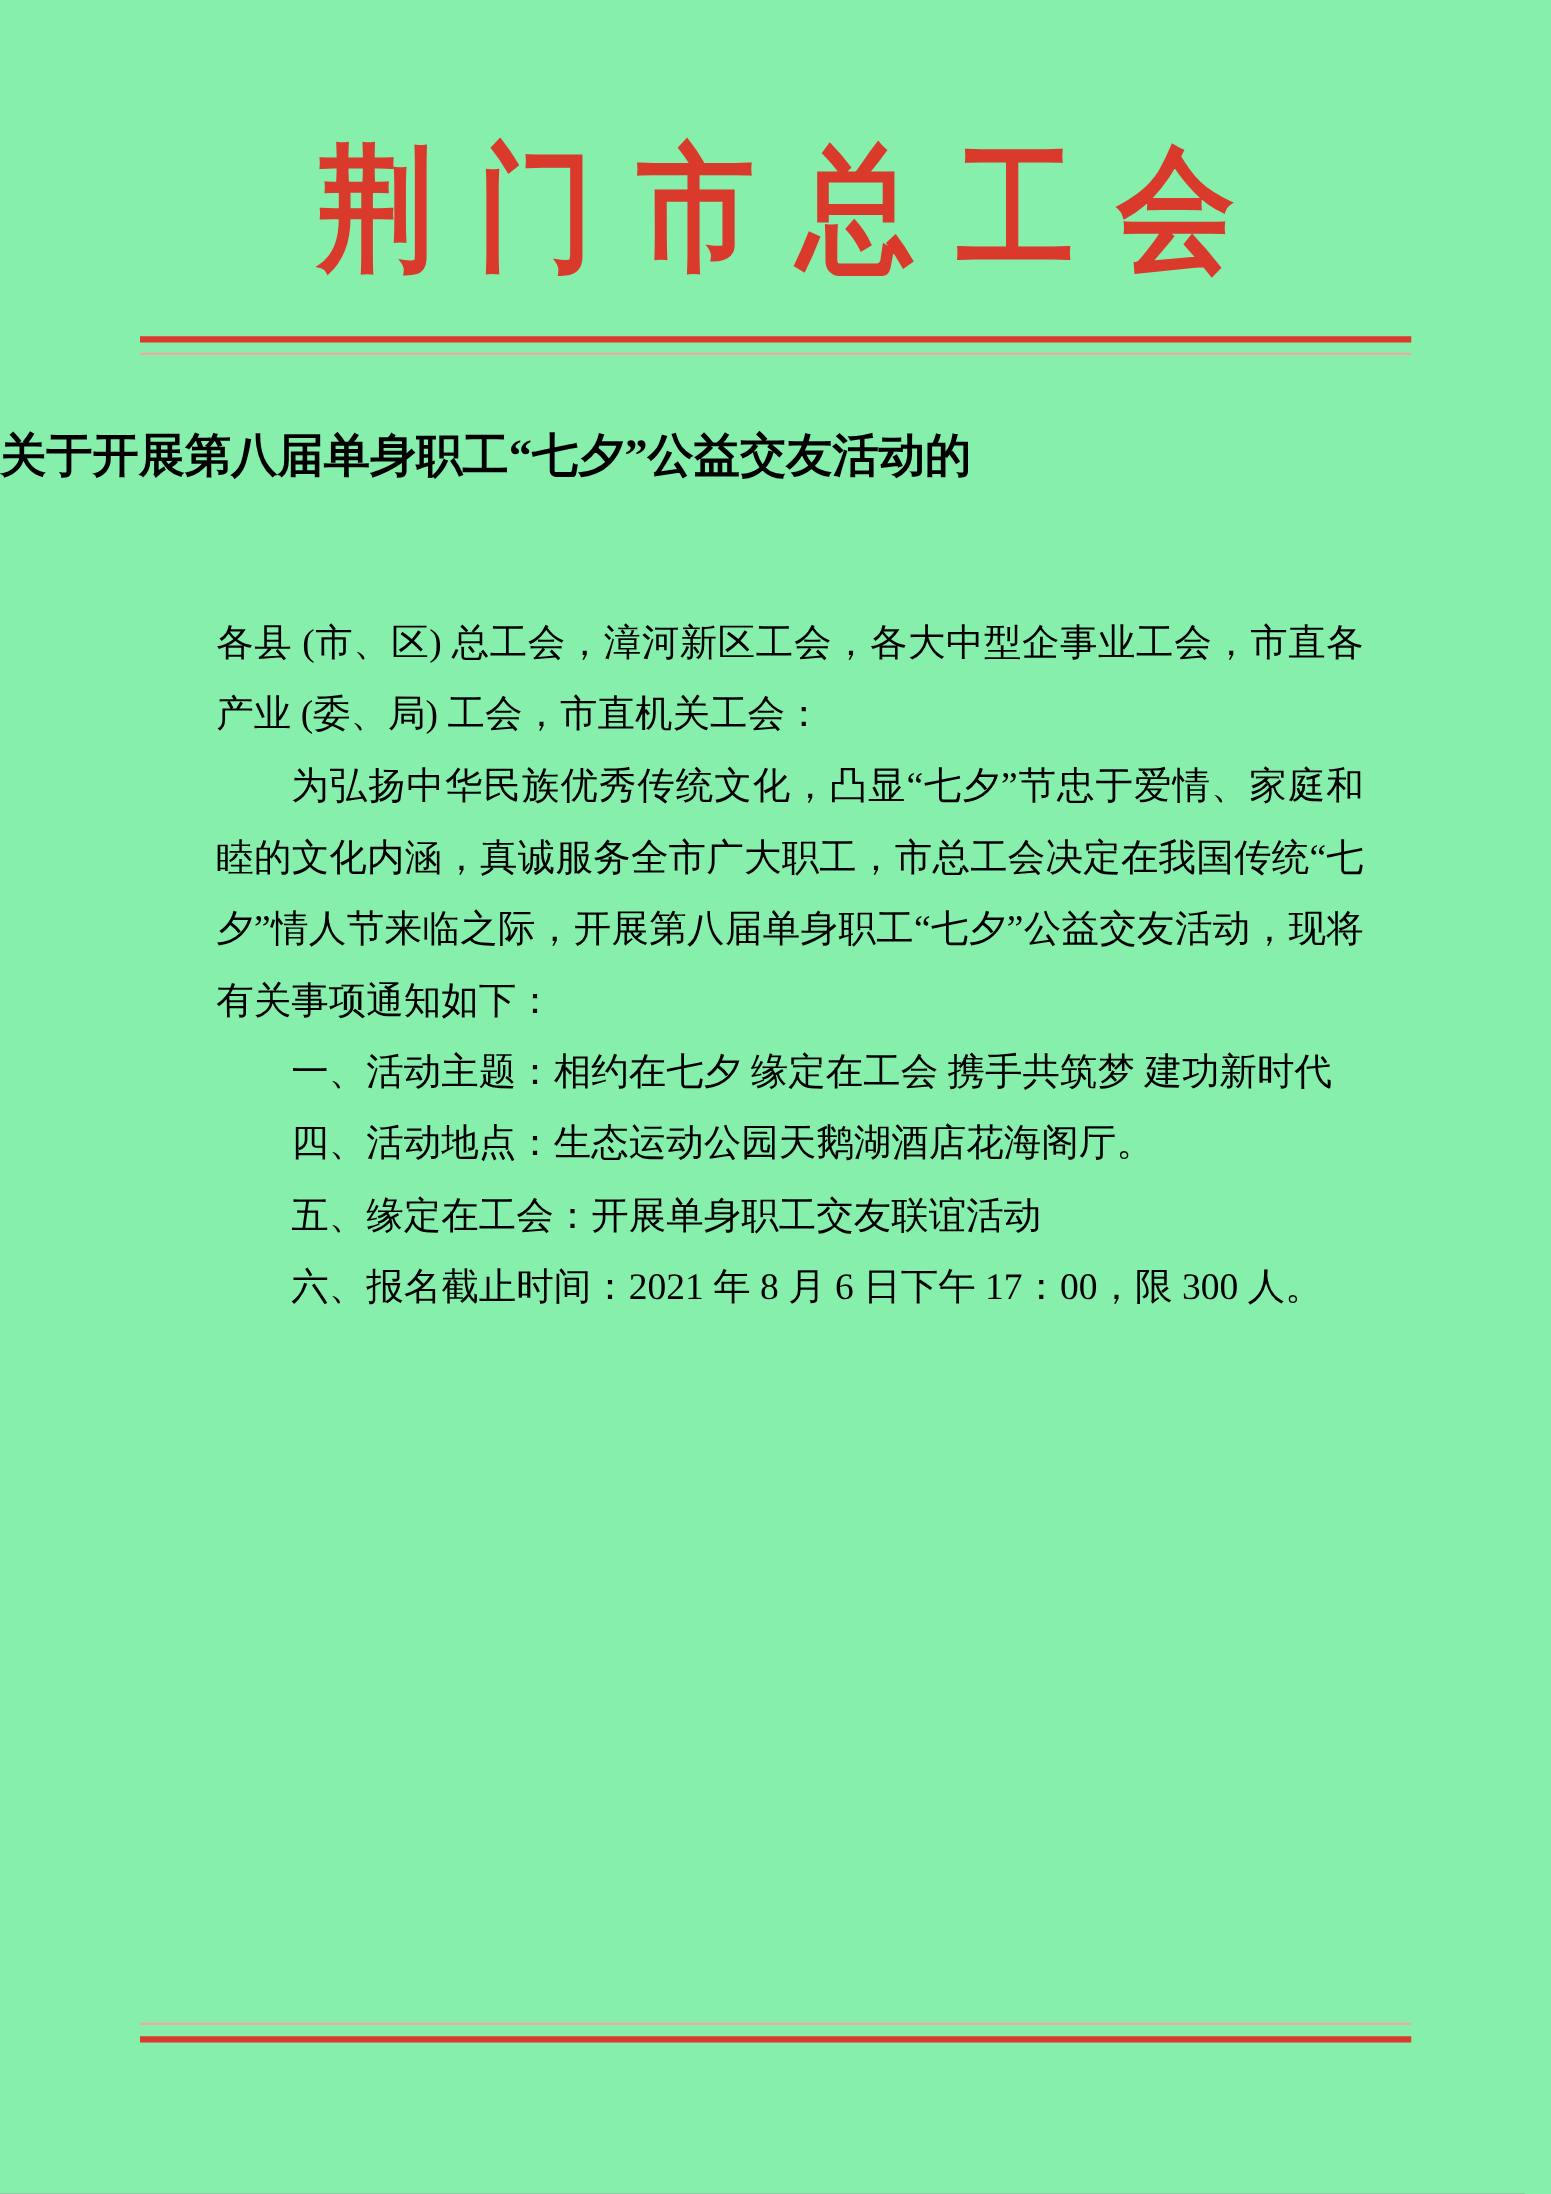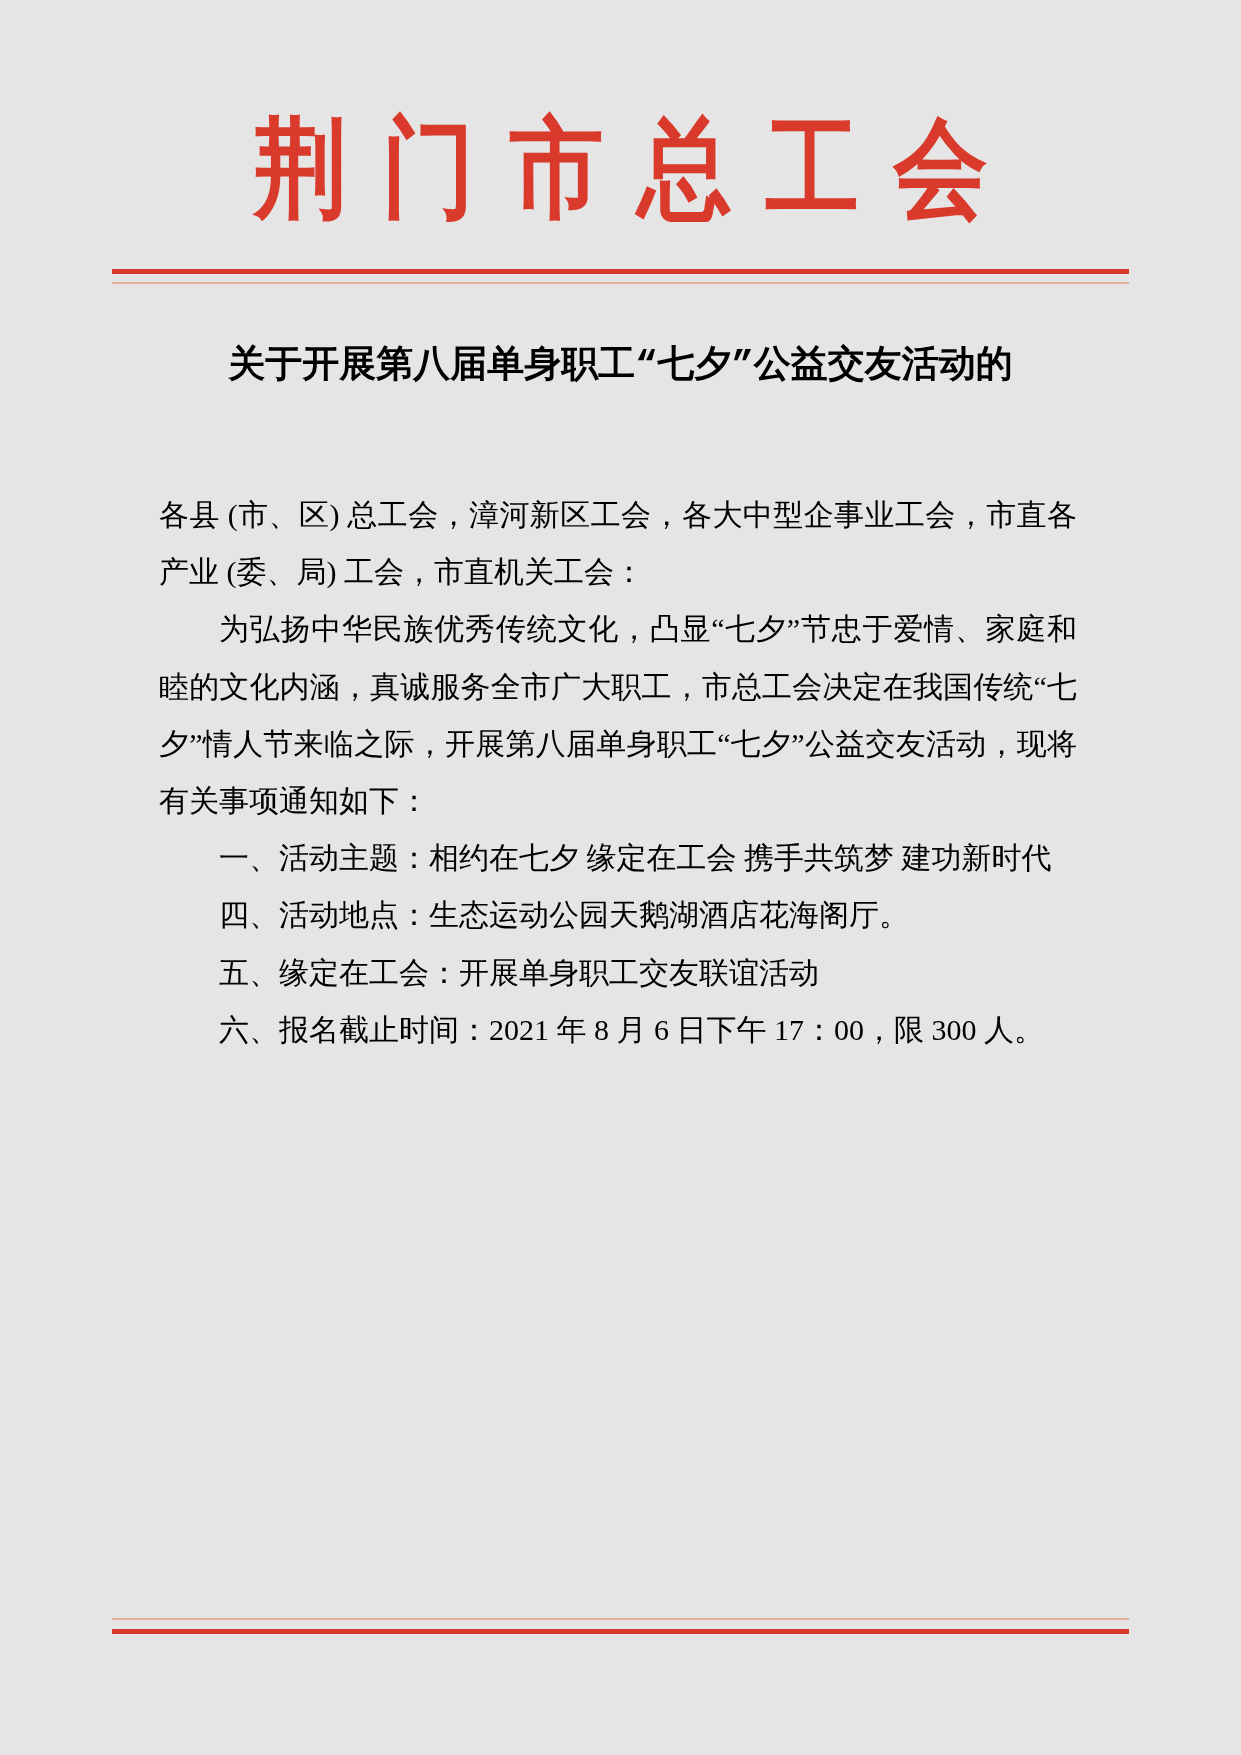--- a/index.html
+++ b/index.html
@@ -9,21 +9,21 @@
   html,body{margin:0;padding:0;}
   body{
     background:#888;
     font-family:"Liberation Serif","DejaVu Serif",serif;
   }
   .page{
     position:relative;
     width:1241px;
     height:1755px;
     margin:0 auto;
-    background:#e5e5e5;
+    background:#86efac;
     overflow:hidden;
   }
   
   .org-title{
     position:absolute;
     top:112px;
     left:0;
     width:100%;
     box-sizing:border-box;
     text-align:center;
@@ -49,32 +49,31 @@
   .sep.top-thick{top:269px;}
   .sep.top-thin{top:282px;}
   .sep.bottom-thin{top:1618px;}
   .sep.bottom-thick{top:1629px;}
   
   .doc-title{
     position:absolute;
     top:336px;
     left:0;
     width:100%;
-    text-align:center;
     color:#000;
-    font-family:Liberation Mono, monospace;
+    font-family:Liberation Serif, serif;
     font-weight:700;
     font-size:37px;
     line-height:60px;
   }
   
   .body-text{
     position:absolute;
     top:486px;
-    left:159px;
+    left:173px;
     width:918px;
     color:#000;
     font-size:30px;
     line-height:57.2px;
     font-family:"Liberation Serif","DejaVu Serif",serif;
   }
   .para{
     margin:0;
     text-align:justify;
     text-justify:inter-character;

